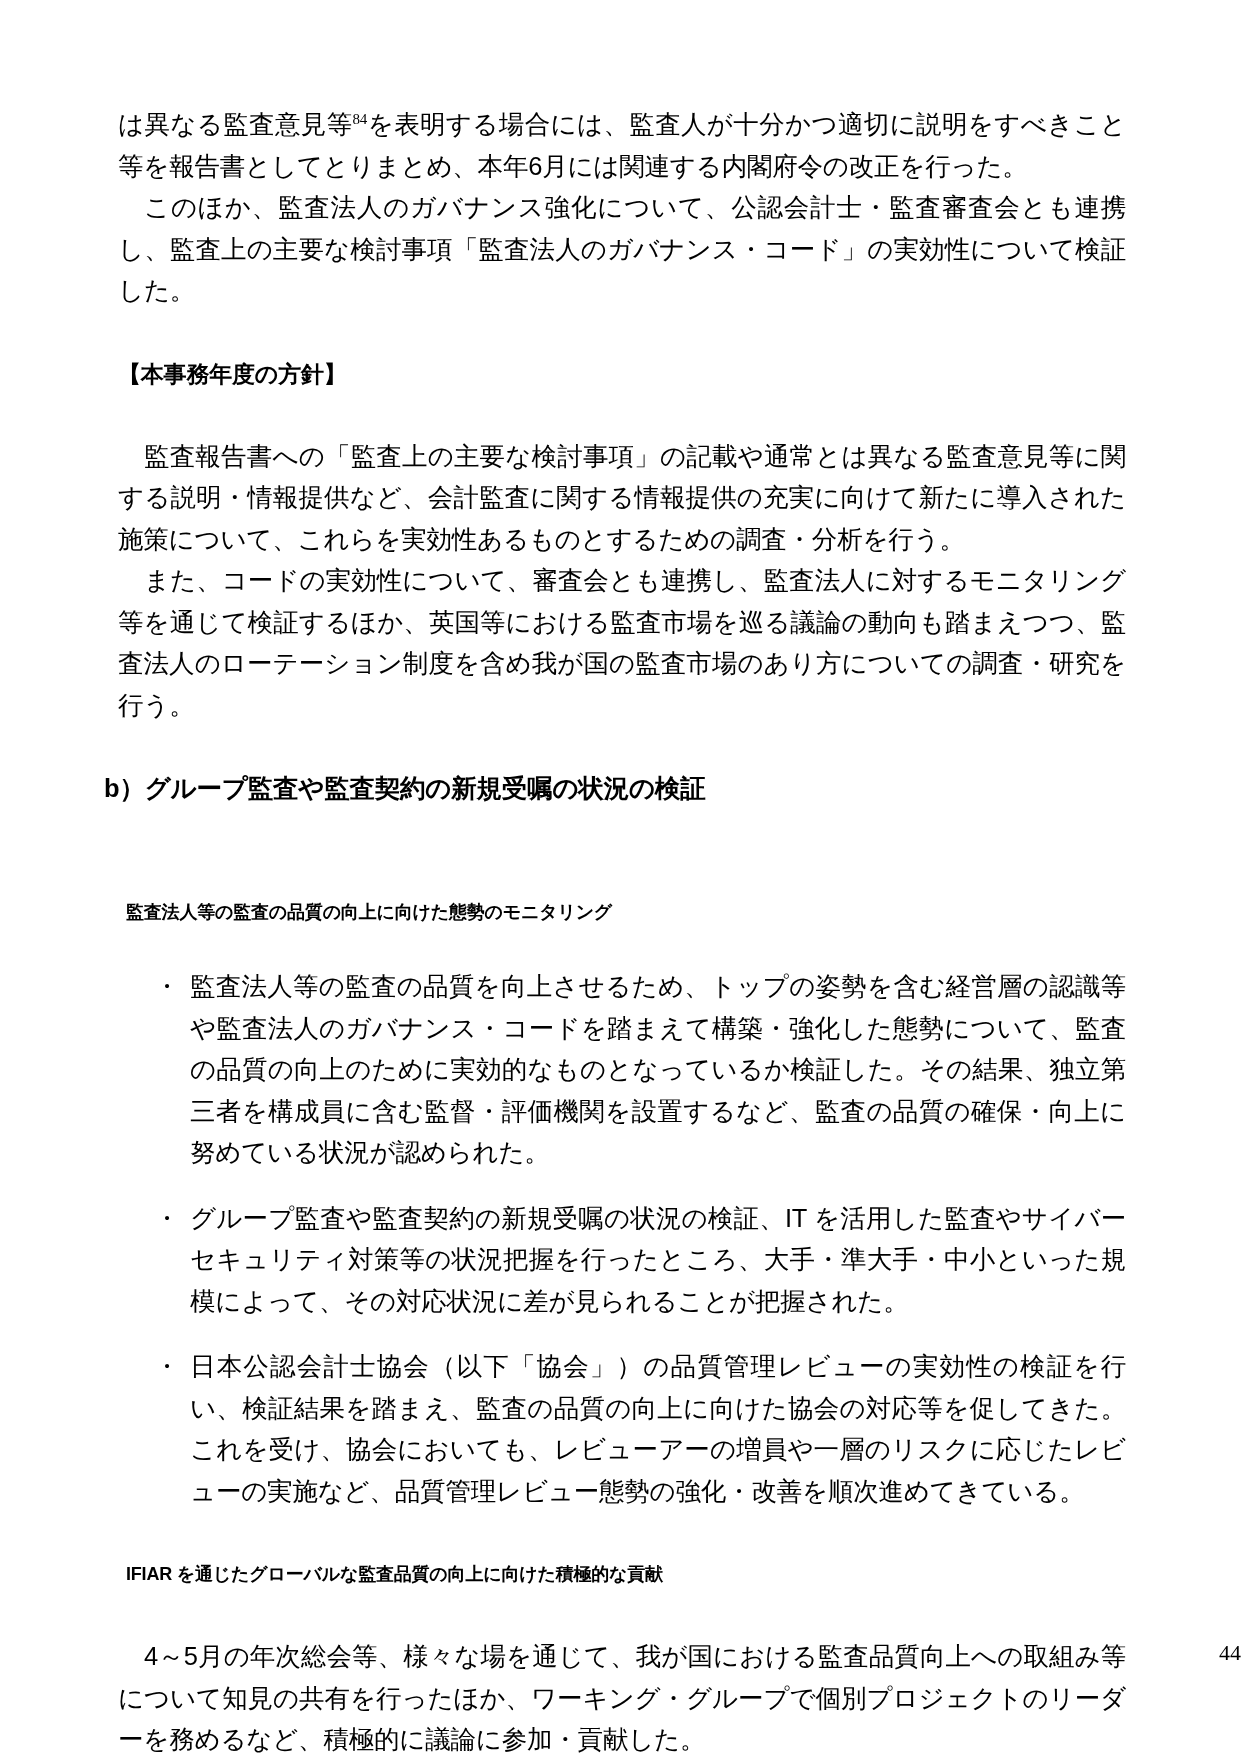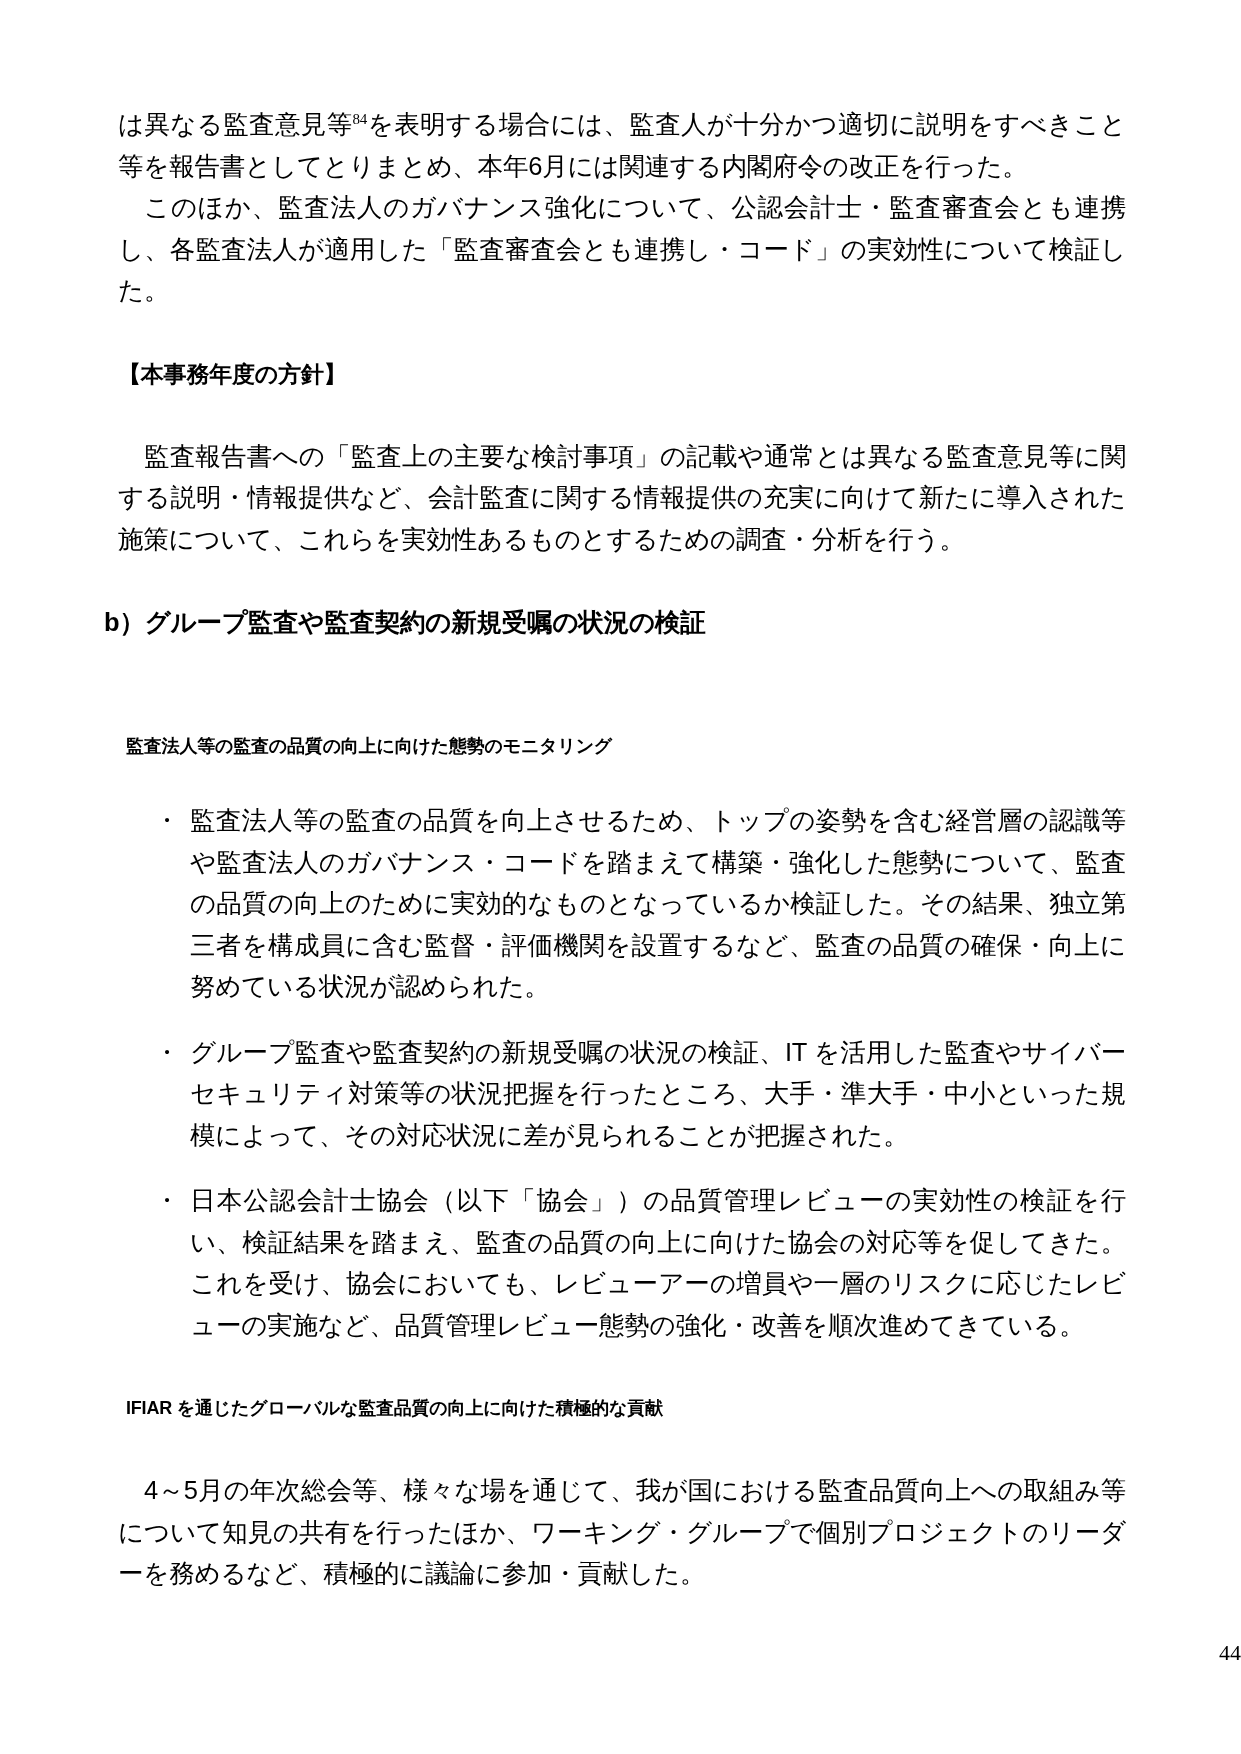--- a/index.html
+++ b/index.html
@@ -138,30 +138,31 @@
 </style>
 </head>
 <body>
 
 <div class="page">
 
   <div class="content">
 
     <p class="para"><span>は異なる監査意見等</span><sup class="fnref">84</sup><span>を表明する場合には、監査人が十分かつ適切に説明をすべきこと等を報告書としてとりまとめ、本年6月には関連する内閣府令の改正を行った。</span></p>
 
-    <p class="para indent1">このほか、監査法人のガバナンス強化について、公認会計士・監査審査会とも連携し、各監査法人が適用した「監査審査会とも連携し・コード」の実効性について検証した。</p>
+    <p class="para indent1">このほか、監査法人のガバナンス強化について、公認会計士・監査審査会とも連携し、監査上の主要な検討事項「監査法人のガバナンス・コード」の実効性について検証した。</p>
 
     <div class="gap-lg"></div>
 
     <p class="head-bracket">【本事務年度の方針】</p>
 
     <div class="gap-lg"></div>
 
     <p class="para indent1">監査報告書への「監査上の主要な検討事項」の記載や通常とは異なる監査意見等に関する説明・情報提供など、会計監査に関する情報提供の充実に向けて新たに導入された施策について、これらを実効性あるものとするための調査・分析を行う。</p>
 
+    <p class="para indent1">また、コードの実効性について、審査会とも連携し、監査法人に対するモニタリング等を通じて検証するほか、英国等における監査市場を巡る議論の動向も踏まえつつ、監査法人のローテーション制度を含め我が国の監査市場のあり方についての調査・研究を行う。</p>
 
     <div class="gap-lg"></div>
 
     <p class="head-b">b）グループ監査や監査契約の新規受嘱の状況の検証</p>
 
     <div class="gap-lg"></div>
 
 
     <div class="gap-lg"></div>
 

